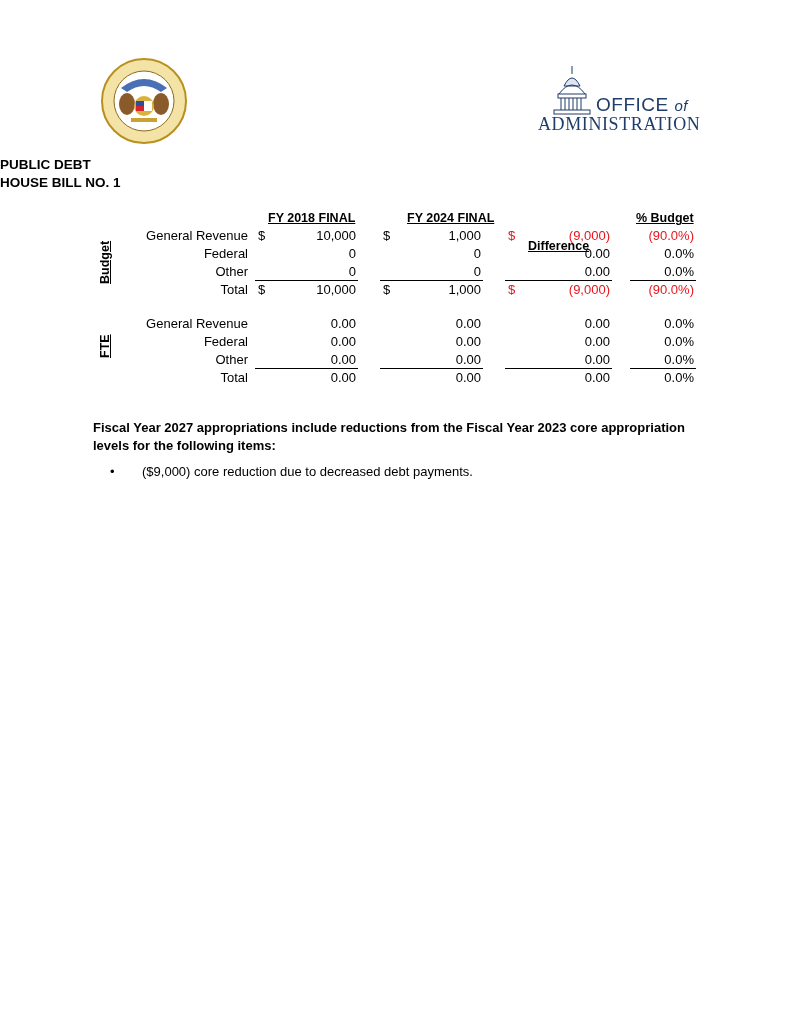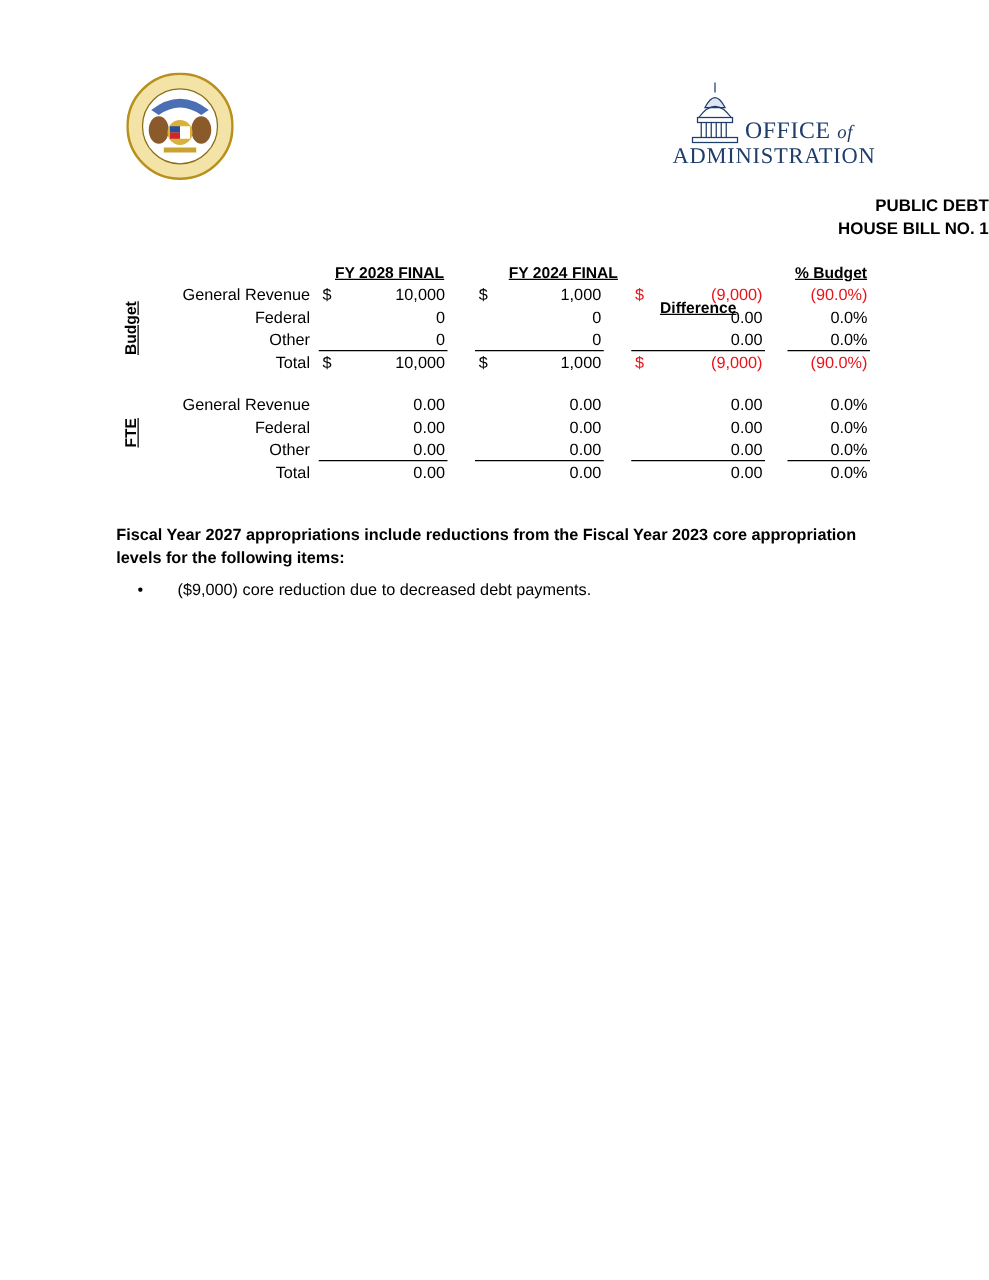--- a/index.html
+++ b/index.html
@@ -1,23 +1,23 @@
 <!DOCTYPE html>
 <html><head>
 <meta charset="utf-8">
 <style>
   html, body { margin:0; padding:0; background:#ffffff; }
   body { width:791px; height:1024px; position:relative; overflow:hidden;
          font-family:"Liberation Sans", "DejaVu Sans", sans-serif; color:#000; }
   .seal { position:absolute; left:101px; top:58px; width:86px; height:86px; }
   .oa-logo { position:absolute; left:532px; top:64px; width:170px; height:72px; }
-  .oa-text1 { position:absolute; left:596px; top:94px; font-family:Liberation Serif, serif; color:#1f3d6b; font-size:19px; letter-spacing:0.5px; }
+  .oa-text1 { position:absolute; left:596px; top:94px; font-family:Liberation Sans, sans-serif; color:#1f3d6b; font-size:19px; letter-spacing:0.5px; }
   .oa-text1 i { font-size:15px; }
   .oa-text2 { position:absolute; left:538px; top:114px; font-family:"Liberation Serif", serif; color:#1f3d6b; font-size:18px; letter-spacing:0.6px; }
-  .title { position:absolute; left:0; width:791px; text-align:right; font-weight:bold; font-size:13.5px; }
+  .title { position:absolute; left:0; width:791px; text-align:left; font-weight:bold; font-size:13.5px; }
   .t1 { top:157px; } .t2 { top:175px; }
   .hdr { position:absolute; top:211px; font-weight:bold; font-size:12.5px; text-decoration:underline; }
   .cell { position:absolute; font-size:13px; line-height:18px; }
   .lbl { text-align:right; width:140px; left:108px; }
   .num { text-align:right; }
   .red { color:#e8141b; }
   .rule { position:absolute; height:1px; background:#000; }
   .vlabel { position:absolute; font-weight:bold; font-size:12.5px; text-decoration:underline; transform:rotate(-90deg); transform-origin:left top; }
   .para { position:absolute; left:93px; top:419px; width:620px; font-weight:bold; font-size:13px; line-height:18px; }
   .bullet { position:absolute; left:110px; top:464px; font-size:13px; }
@@ -56,21 +56,21 @@
 </svg>
 <div class="oa-text1">
   <span>OFFICE</span>
   <i>of</i>
 </div>
 <div class="oa-text2">ADMINISTRATION</div>
 
 <div class="title t1">PUBLIC DEBT</div>
 <div class="title t2">HOUSE BILL NO. 1</div>
 
-<div class="hdr" style="left:268px;">FY 2028 FINAL</div>
+<div class="hdr" style="left:268px;">FY 2018 FINAL</div>
 <div class="hdr" style="left:392px;padding-left:15px;">FY 2024 FINAL</div>
 <div class="hdr" style="left:528px;margin-top:28px;">Difference</div>
 <div class="hdr" style="left:636px;">% Budget</div>
 
 <div class="vlabel" style="left:98px; top:284px;">Budget</div>
 <div class="vlabel" style="left:98px; top:358px;">FTE</div>
 
 <div>
 
   <div class="cell lbl" style="top:227px;">General Revenue</div>

